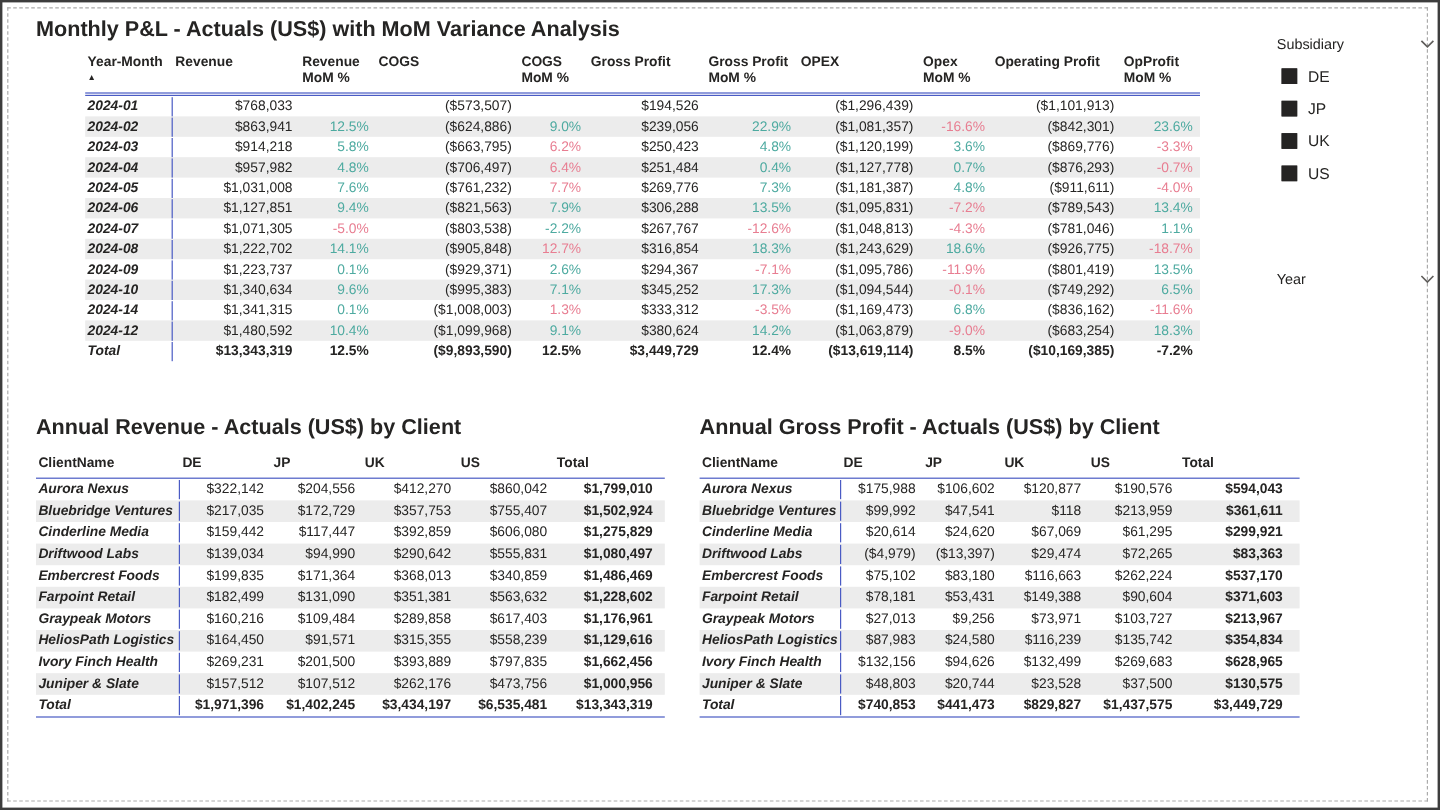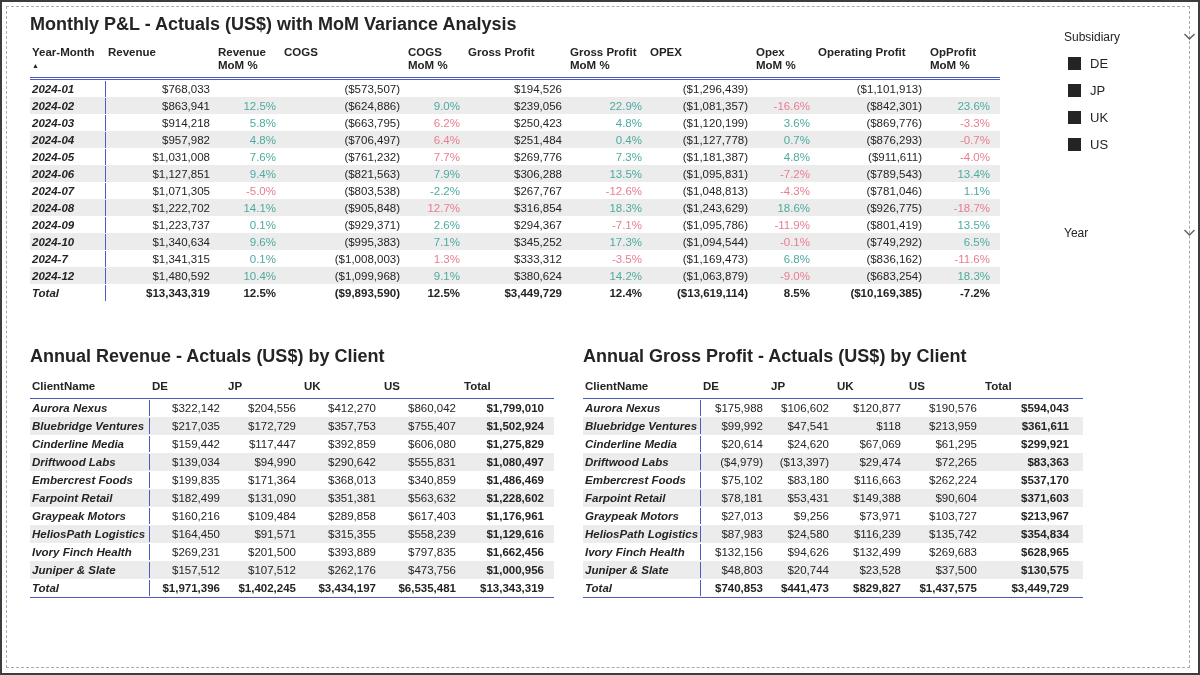--- a/index.html
+++ b/index.html
@@ -59,21 +59,21 @@
   .cbox { width: 13px; height: 13px; background: var(--ink); border: 1px solid var(--ink); margin-right: 9px; flex: none; }
   .sl-label { font-size: 13px; color: var(--ink); }
 </style>
 </head>
 <body>
 
 <div class="canvas-border"></div>
 
 <div class="visual" style="left:28px; top:12px; width:970px;">
   <div class="vtitle">Monthly P&amp;L - Actuals (US$) with MoM Variance Analysis</div>
-  <div class="tbl" style="margin-top:8px;">
+  <div class="tbl" style="margin-top:8px;margin-left:41px;">
     <div class="hrow" id="monthly-head">
         <div class="hc mcol0">
           <span class="hl">Year-Month</span>
           <span class="sort">▲</span>
         </div>
         <div class="hc mcol1">
           <span class="hl">Revenue</span>
         </div>
         <div class="hc mcol2">
           <span class="hl">Revenue</span>
@@ -233,21 +233,21 @@
           <div class="mc mcol3 num">($995,383)</div>
           <div class="mc mcol4 num pos">7.1%</div>
           <div class="mc mcol5 num">$345,252</div>
           <div class="mc mcol6 num pos">17.3%</div>
           <div class="mc mcol7 num">($1,094,544)</div>
           <div class="mc mcol8 num neg">-0.1%</div>
           <div class="mc mcol9 num">($749,292)</div>
           <div class="mc mcol10 num pos">6.5%</div>
         </div>
         <div class="mrow">
-          <div class="mc mcol0 rowhead">2024-7</div>
+          <div class="mc mcol0 rowhead">2024-14</div>
           <div class="mc mcol1 num">$1,341,315</div>
           <div class="mc mcol2 num pos">0.1%</div>
           <div class="mc mcol3 num">($1,008,003)</div>
           <div class="mc mcol4 num neg">1.3%</div>
           <div class="mc mcol5 num">$333,312</div>
           <div class="mc mcol6 num neg">-3.5%</div>
           <div class="mc mcol7 num">($1,169,473)</div>
           <div class="mc mcol8 num pos">6.8%</div>
           <div class="mc mcol9 num">($836,162)</div>
           <div class="mc mcol10 num neg">-11.6%</div>

